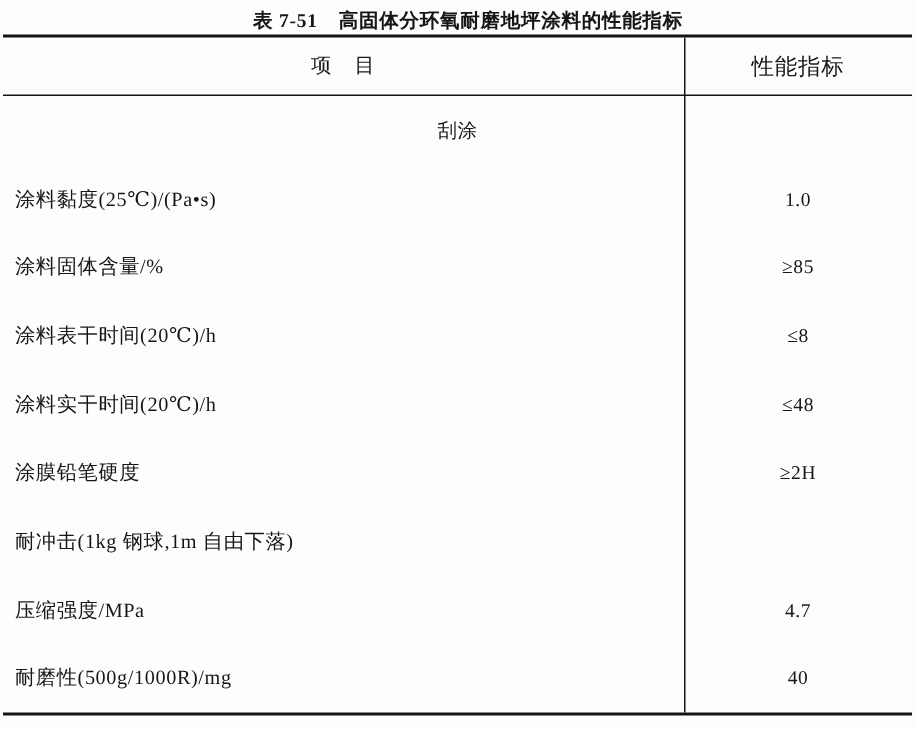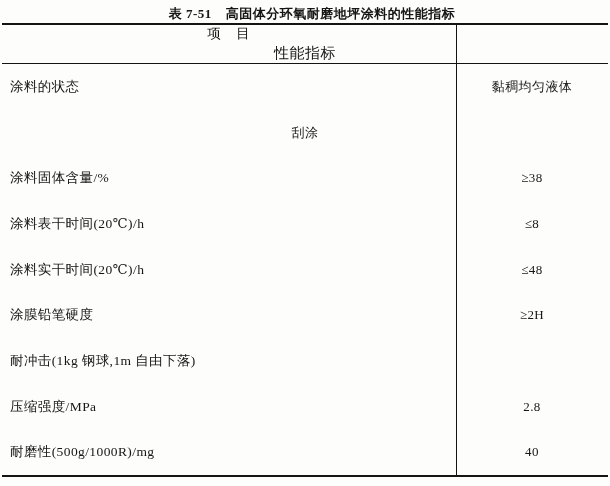--- a/index.html
+++ b/index.html
@@ -40,21 +40,20 @@
     top: 0;
     bottom: 0;
     width: 1px;
     background: #141414;
   }
   .hdr {
     display: flex;
     height: 39px;
     box-sizing: border-box;
     border-bottom: 1px solid #141414;
-    flex-direction: column;
   }
   .hdr .c1 {
     width: 454px;
     display: flex;
     align-items: center;
     justify-content: center;
     font-size: 13.5px;
     letter-spacing: 1px;
   }
   .hdr .c2 {
@@ -102,48 +101,48 @@
   <div class="tbl">
     <div class="vline"></div>
 
     <div class="hdr">
       <div class="c1">项　目</div>
       <div class="c2">性能指标</div>
     </div>
 
     <div class="bdy">
       <div class="row">
-        <div class="c1">涂料的状态</div>
-        <div class="c2">黏稠均匀液体</div>
-      </div>
-      <div class="row">
         <div class="c2">刮涂</div>
       </div>
       <div class="row">
+        <div class="c1">涂料黏度(25℃)/(Pa•s)</div>
+        <div class="c2">1.0</div>
+      </div>
+      <div class="row">
         <div class="c1">涂料固体含量/%</div>
-        <div class="c2">≥38</div>
+        <div class="c2">≥85</div>
       </div>
       <div class="row">
         <div class="c1">涂料表干时间(20℃)/h</div>
         <div class="c2">≤8</div>
       </div>
       <div class="row">
         <div class="c1">涂料实干时间(20℃)/h</div>
         <div class="c2">≤48</div>
       </div>
       <div class="row">
         <div class="c1">涂膜铅笔硬度</div>
         <div class="c2">≥2H</div>
       </div>
       <div class="row">
         <div class="c1">耐冲击(1kg 钢球,1m 自由下落)</div>
       </div>
       <div class="row">
         <div class="c1">压缩强度/MPa</div>
-        <div class="c2">2.8</div>
+        <div class="c2">4.7</div>
       </div>
       <div class="row">
         <div class="c1">耐磨性(500g/1000R)/mg</div>
         <div class="c2">40</div>
       </div>
     </div>
   </div>
 
 </div>
 

